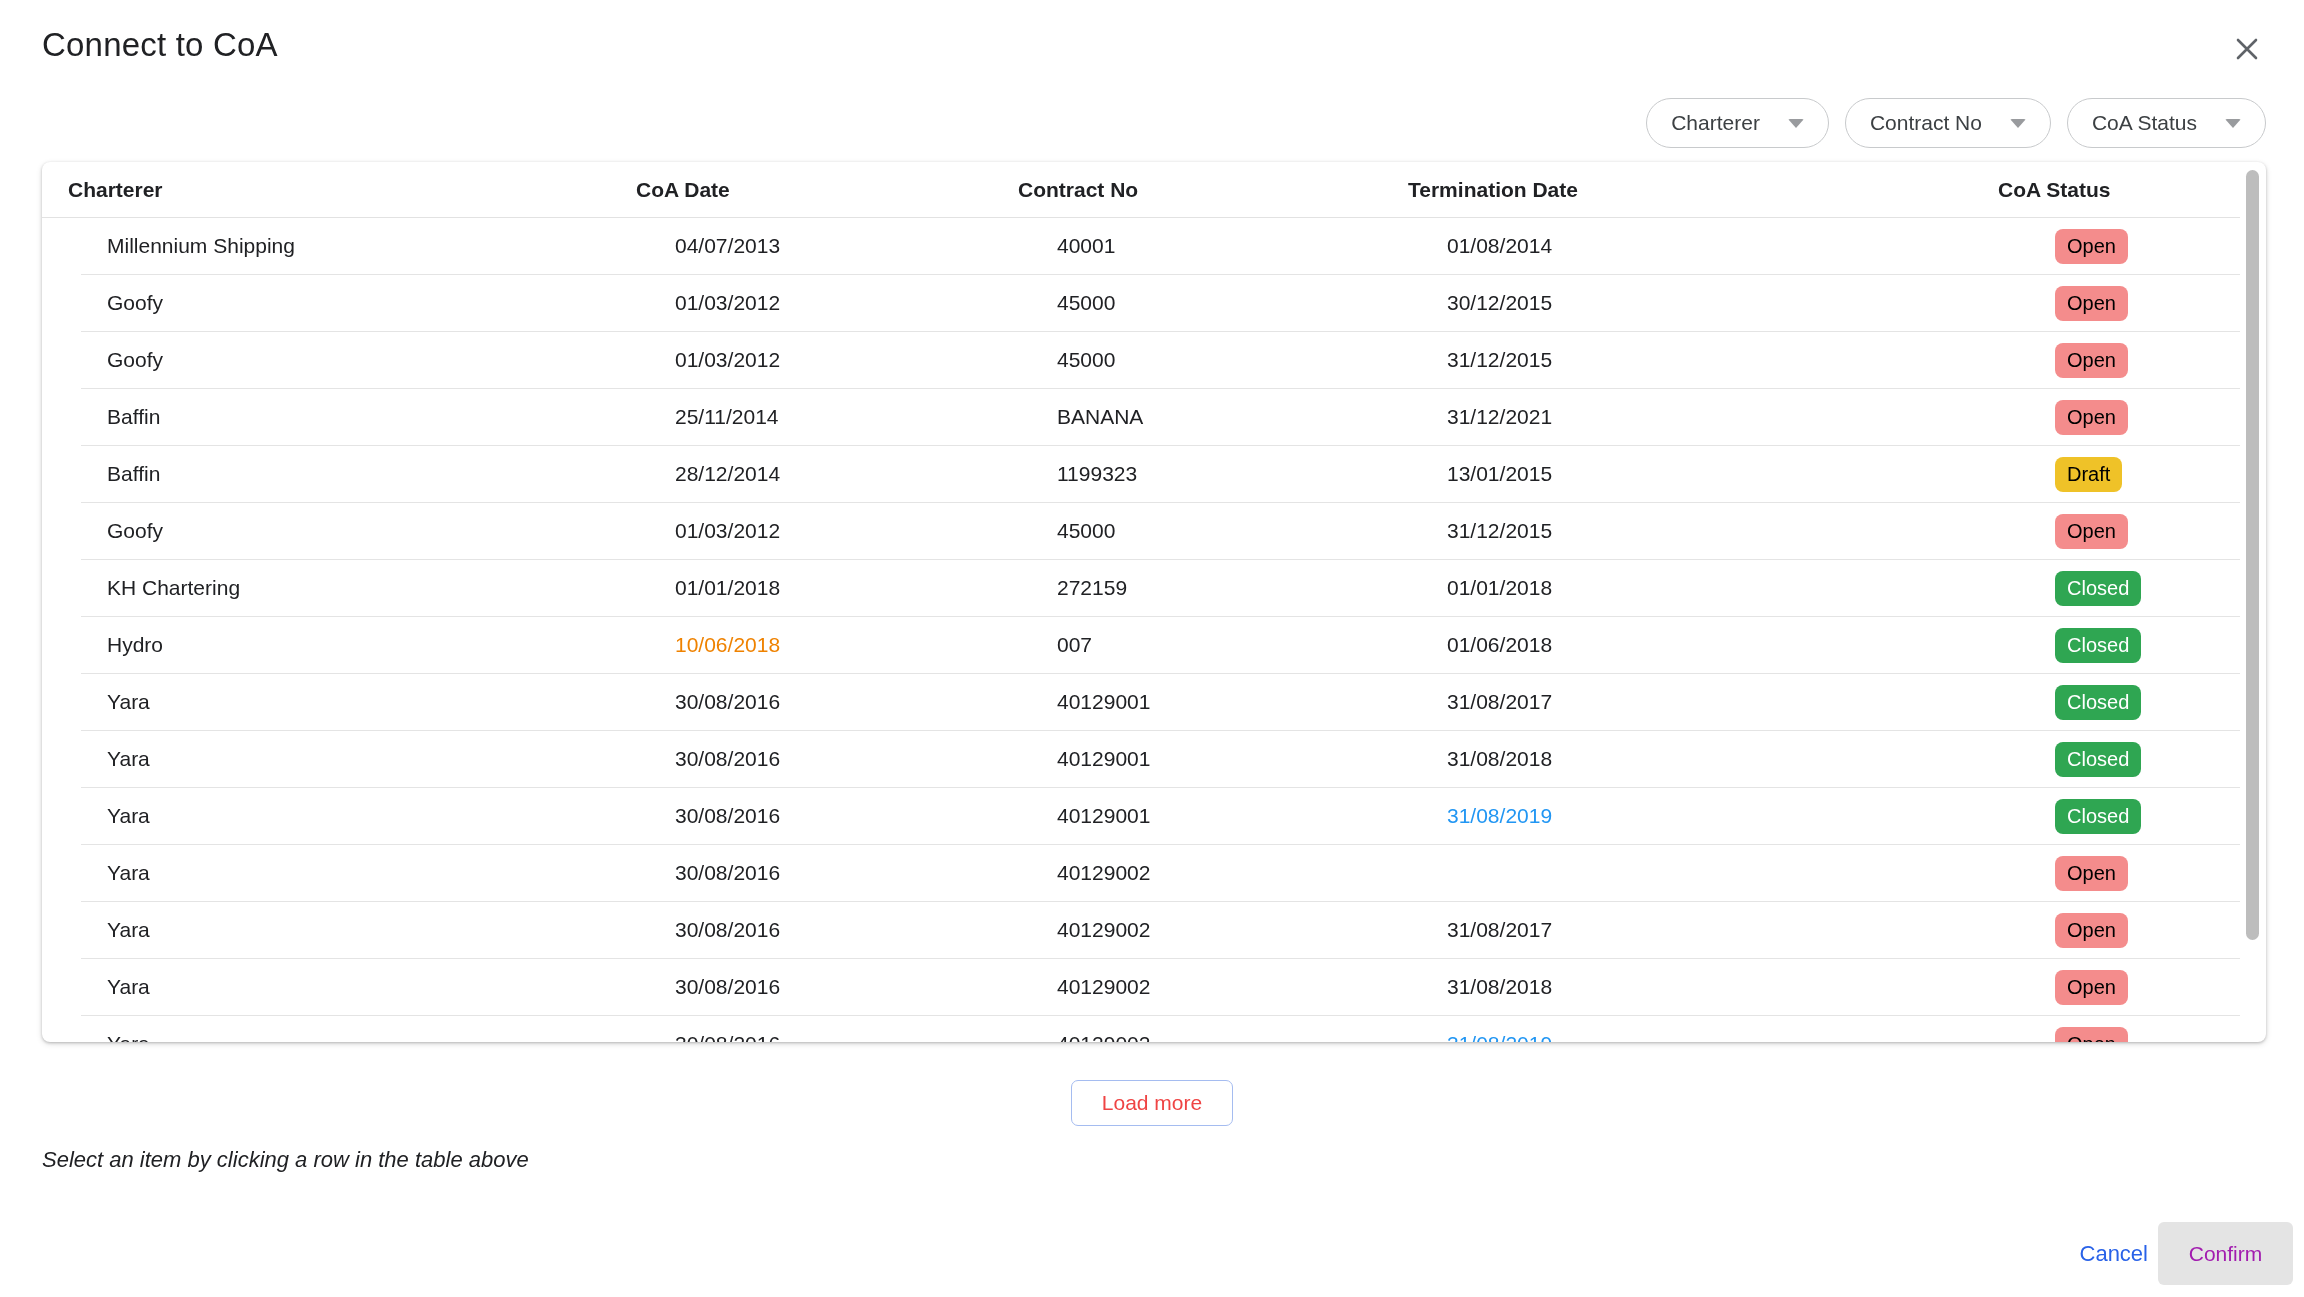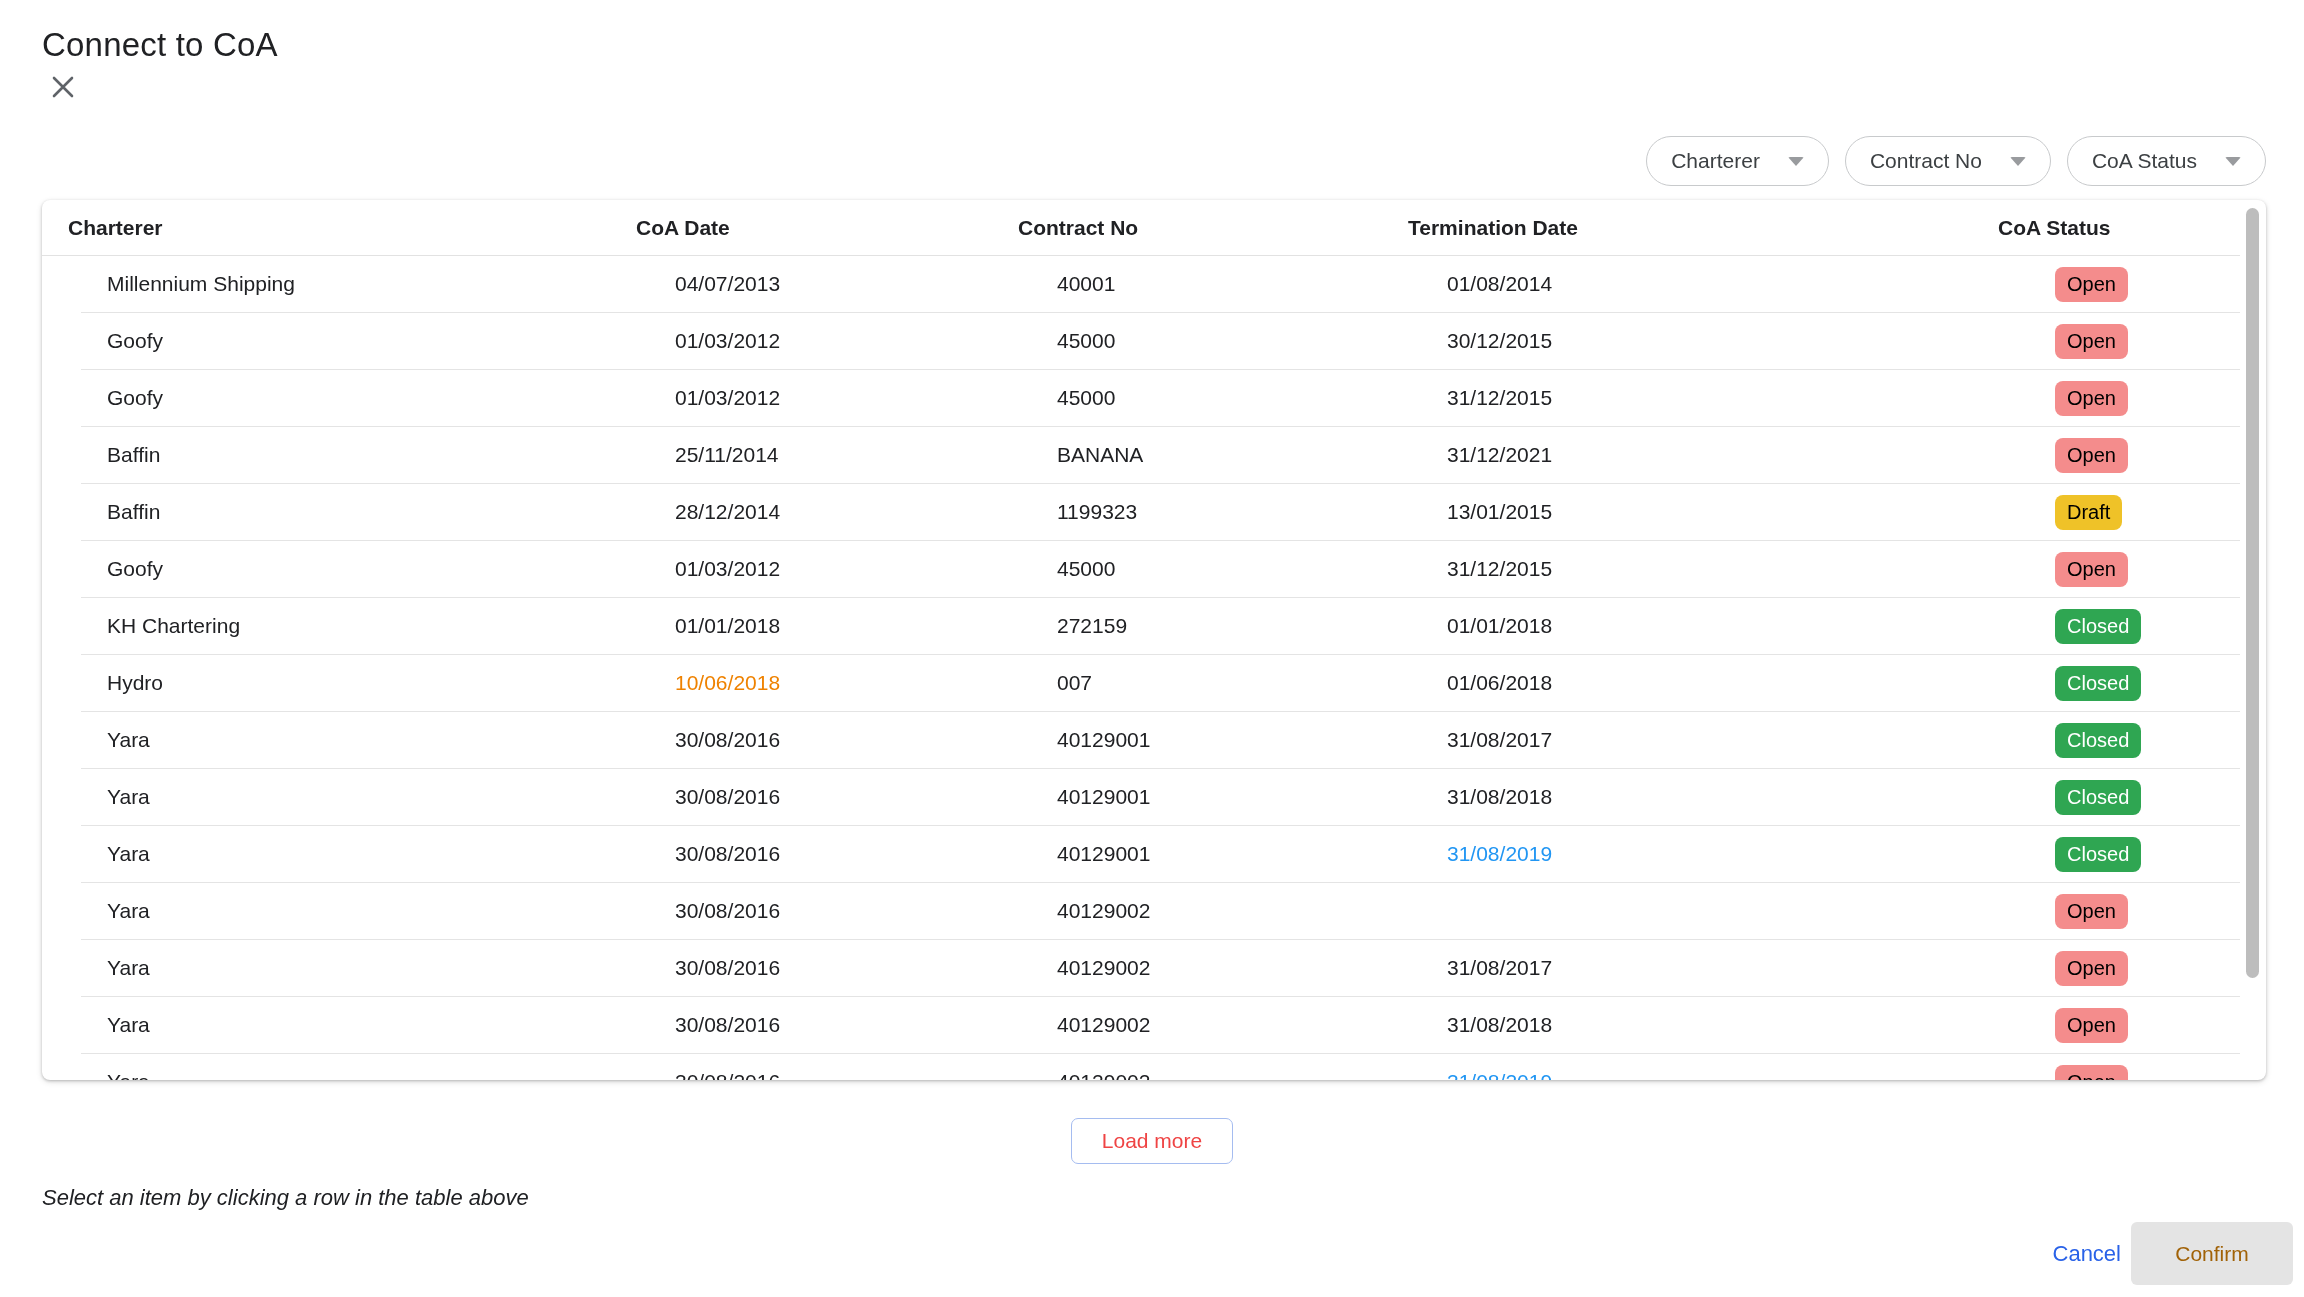--- a/index.html
+++ b/index.html
@@ -2,21 +2,21 @@
 <html><head>
 <meta charset="utf-8">
 <style>
   * { margin: 0; padding: 0; box-sizing: border-box; }
   html, body { width: 2304px; height: 1297px; background: #ffffff; overflow: hidden; }
   body { font-family: "Liberation Sans", "DejaVu Sans", sans-serif; color: #202124; }
 
   .dialog { position: relative; width: 2304px; height: 1297px; background: #fff; }
 
   
-  .dialog-header { display: flex; justify-content: space-between; align-items: flex-start; padding: 26px 36px 0 42px; flex-direction: column; }
+  .dialog-header { display: flex; justify-content: space-between; align-items: flex-start; padding: 26px 36px 0 42px; }
   .dialog-title { font-size: 33px; font-weight: 500; color: #202124; letter-spacing: 0.2px; }
   .close-btn { background: none; border: none; cursor: pointer; padding: 6px; margin-top: 2px; }
   .close-btn svg { display: block; }
 
   
   .filters-row { display: flex; justify-content: flex-end; gap: 16px; padding-right: 38px; margin-top: 28px; height: 50px; }
   .filter-pill { display: flex; align-items: center; height: 50px; padding: 0 24px; border: 1.5px solid #c8cacc; border-radius: 25px; background: #fff; cursor: pointer; font-family: inherit; }
   .filter-pill .pill-label { font-size: 21px; font-weight: 500; color: #3c4043; }
   .caret { width: 0; height: 0; border-left: 8px solid transparent; border-right: 8px solid transparent; border-top: 9px solid #999b9e; margin-left: 28px; border-radius: 2px; }
 
@@ -40,21 +40,21 @@
   
   .scroll-thumb { position: absolute; top: 8px; right: 7px; width: 13px; height: 770px; background: #bdbdbd; border-radius: 7px; }
 
   
   .load-more-row { display: flex; justify-content: center; margin-top: 38px; }
   .load-more-btn { min-width: 162px; height: 46px; padding: 0 26px; background: #fff; border: 1.5px solid #a5bcf0; border-radius: 7px; color: #ef4444; font-size: 21px; font-family: inherit; cursor: pointer; }
   .helper-text { margin: 21px 0 0 42px; font-style: italic; font-size: 22px; color: #202124; }
 
   .actions-row { position: absolute; right: 11px; bottom: 12px; display: flex; align-items: center; }
   .cancel-btn { background: none; border: none; color: #2962e8; font-size: 22px; font-weight: 500; font-family: inherit; cursor: pointer; padding: 8px 10px; }
-  .confirm-btn { width: 162px; height: 63px; background: #e4e4e4; border: none; border-radius: 6px; color: #a16207; font-size: 21px; font-weight: 500; font-family: inherit; cursor: default; }
+  .confirm-btn { width: 135px; height: 63px; background: #e4e4e4; border: none; border-radius: 6px; color: #a21caf; font-size: 21px; font-weight: 500; font-family: inherit; cursor: default; }
 </style>
 </head>
 <body>
 
 <div class="dialog">
 
   <div class="dialog-header">
     <div class="dialog-title">Connect to CoA</div>
     <button class="close-btn">
       <span>

